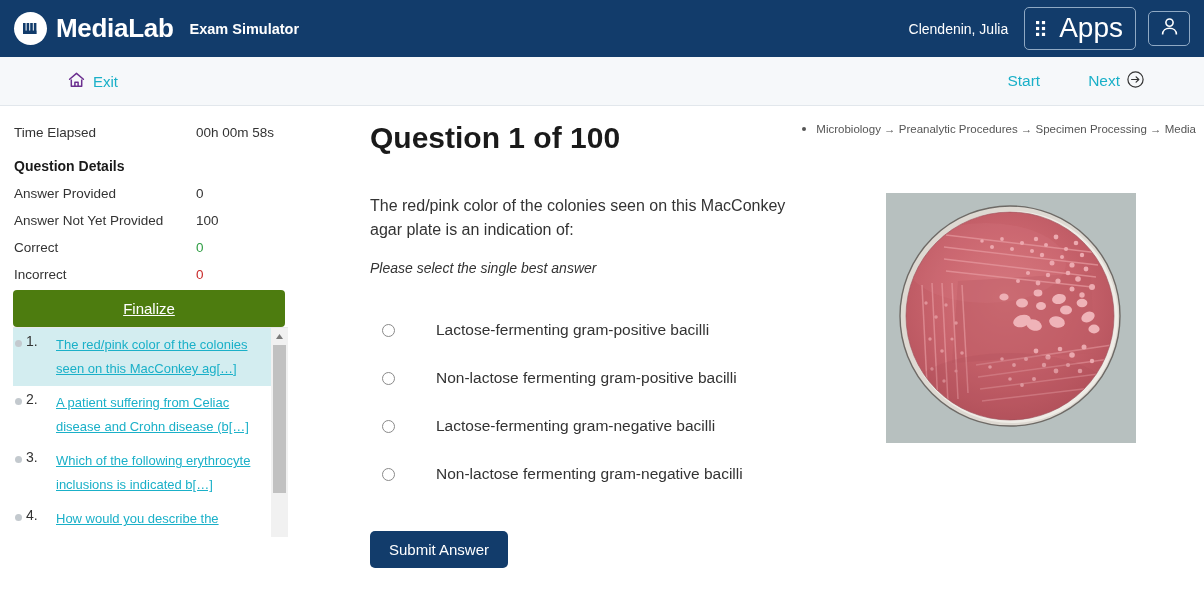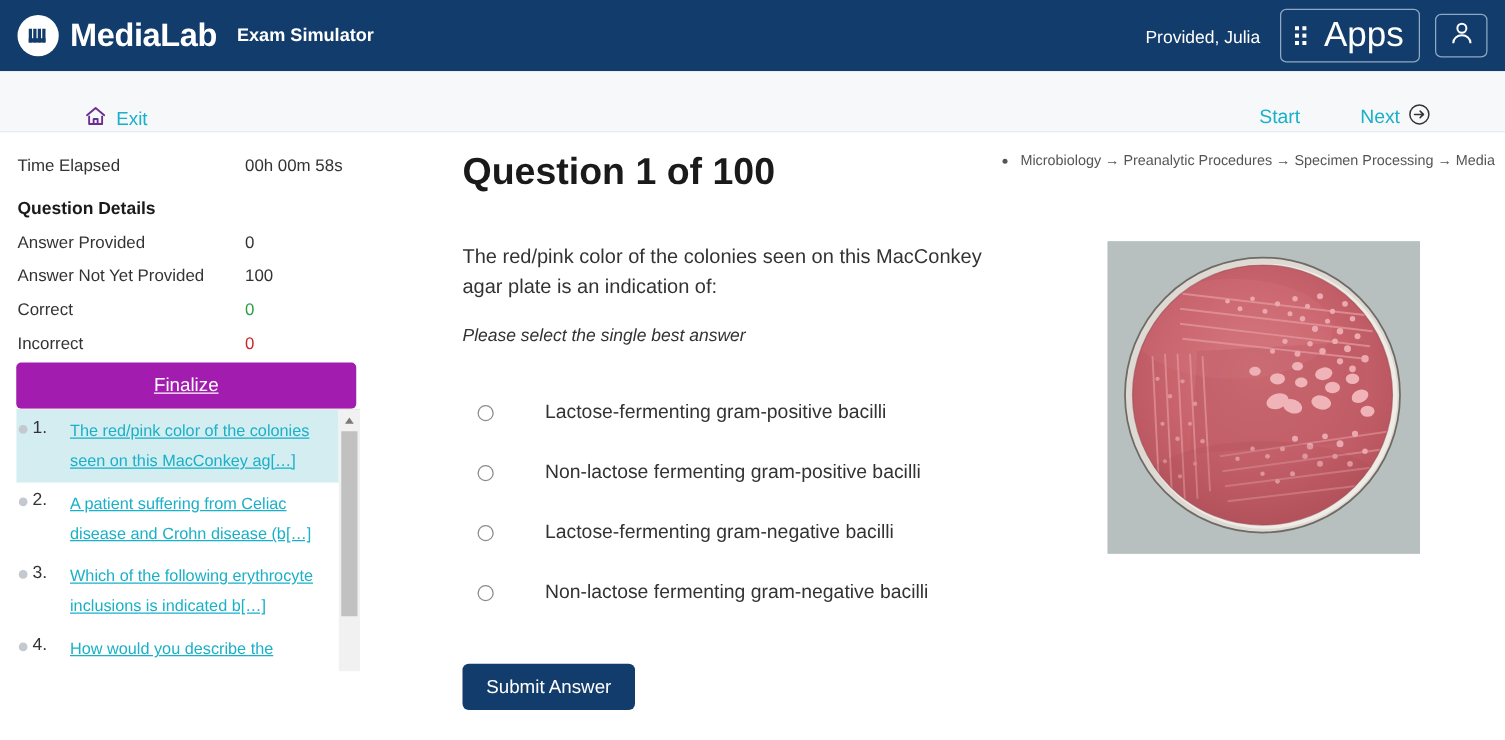--- a/index.html
+++ b/index.html
@@ -63,21 +63,21 @@
     display: flex; align-items: center; justify-content: center;
     cursor: pointer;
   }
 
   
   .nav-bar {
     position: absolute; top: 57px; left: 0;
     width: 1204px; height: 49px;
     background: #f6f8fa;
     border-bottom: 1px solid #e2e7ec;
-    display: flex; align-items: flex-end;
+    display: flex; align-items: center;
   }
   .exit-link {
     display: flex; align-items: center; gap: 8px;
     margin-left: 68px;
     color: #1ab0c8; font-size: 15px; cursor: pointer;
     text-decoration: none;
   }
   .nav-right {
     margin-left: auto; display: flex; align-items: center; gap: 48px;
     margin-right: 60px;
@@ -105,21 +105,21 @@
   .stat-label.bold { font-weight: bold; color: #1a1a1a; font-size: 14px; }
   .stat-value { color: #333333; margin-top: 16px; }
   .stat-value.green { color: #2f9e44; }
   .stat-value.red { color: #c92a2a; }
   .stat-spacer { height: 7px; }
 
   .finalize-btn {
     display: block;
     margin: 8px 13px 0 13px;
     width: 272px; height: 37px;
-    background: #a21caf; color: #ffffff;
+    background: #4d7c0f; color: #ffffff;
     border: none; border-radius: 4px;
     font-size: 15px; cursor: pointer;
     text-decoration: underline;
     font-family: "Liberation Sans", sans-serif;
   }
 
   .questions-title {
     margin: 10px 0 4px 13px;
     font-size: 13.5px; color: #333333;
   }
@@ -254,21 +254,21 @@
         <rect x="11.2" y="6" width="2.6" height="11" fill="#123c6b"></rect>
         <rect x="14.8" y="6" width="2.6" height="11" fill="#123c6b"></rect>
         <rect x="4" y="13.6" width="13.4" height="3.4" fill="#123c6b"></rect>
       </svg>
     </div>
     <span class="brand-name">MediaLab</span>
     <span class="brand-sub">Exam Simulator</span>
   </div>
 
   <div class="header-right">
-    <span class="user-name">Provided, Julia</span>
+    <span class="user-name">Clendenin, Julia</span>
 
     <button class="apps-btn">
       <span>
         <svg class="apps-grid-icon" width="17" height="17" viewBox="0 0 17 17" aria-hidden="true">
           <g fill="#ffffff">
             <rect x="1" y="1" width="3.2" height="3.2"></rect>
             <rect x="6.9" y="1" width="3.2" height="3.2"></rect>
             <rect x="1" y="6.9" width="3.2" height="3.2"></rect>
             <rect x="6.9" y="6.9" width="3.2" height="3.2"></rect>
             <rect x="1" y="12.8" width="3.2" height="3.2"></rect>

